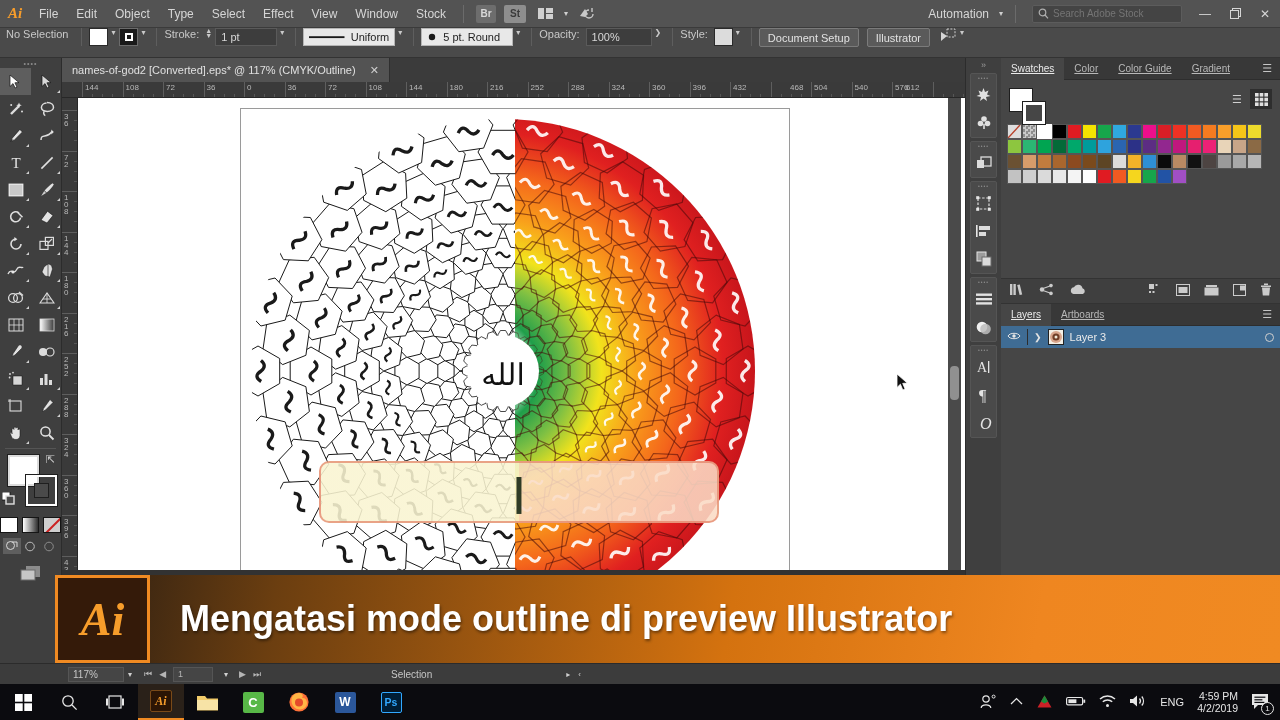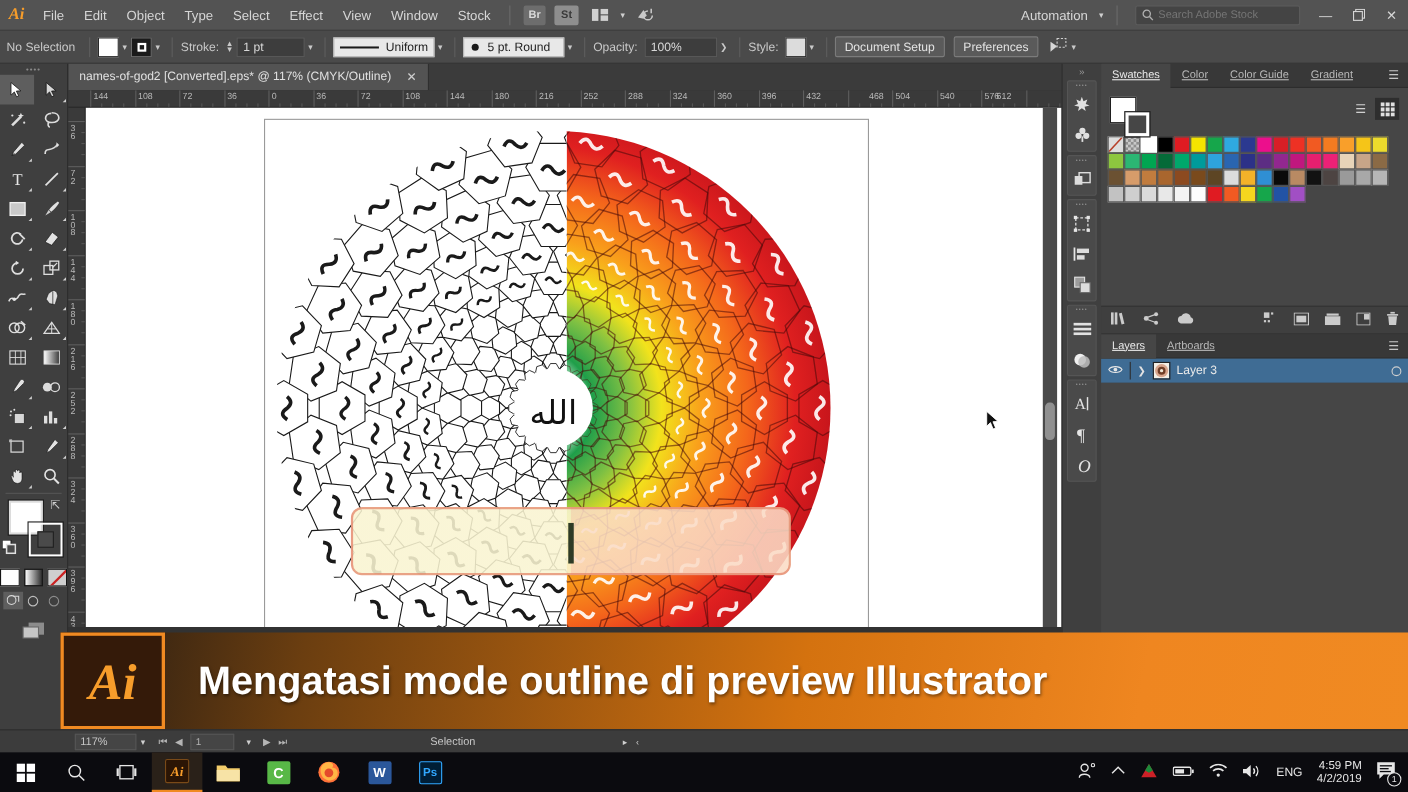--- a/index.html
+++ b/index.html
@@ -47,21 +47,21 @@
   .stock-search input {
     background: transparent; border: 0; outline: 0; color: #bcbcbc;
     font-size: 10px; width: 100%; font-family: "Liberation Sans", sans-serif;
   }
   .win-btn { width: 30px; height: 28px; display: flex; align-items: center; justify-content: center;
     color: #d6d6d6; font-size: 12px; }
 
   
   .controlbar {
     position: absolute; left: 0; top: 28px; width: 1280px; height: 30px;
-    background: #4a4a4a; display: flex; align-items: center;
+    background: #4a4a4a; display: flex; 
     border-bottom: 1px solid #333; padding-left: 6px;
     font-size: 11px; color: #cfcfcf;
   }
   .cb-label { color: #c8c8c8; font-size: 11px; margin-right: 6px; white-space: nowrap; }
   .cb-sep { width: 1px; height: 18px; background: #5e5e5e; margin: 0 7px; }
   .swatch-box {
     width: 19px; height: 18px; border: 1px solid #2a2a2a; background: #fff;
   }
   .stroke-box {
     width: 19px; height: 18px; border: 1px solid #6b6b6b; background: #1a1a1a;
@@ -365,21 +365,21 @@
     <div class="cb-label">Opacity:</div>
     <div class="field" style="width:66px">100%</div>
     <div class="mini-caret">❯</div>
     <div class="cb-sep"></div>
     <div class="cb-label">Style:</div>
     <div class="swatch-box" style="background:#dcdcdc"></div>
     <div class="mini-caret">▾</div>
     <div class="cb-sep"></div>
     <div class="btn-cb">Document Setup</div>
     <div style="width:8px"></div>
-    <div class="btn-cb">Preferences</div>
+    <div class="btn-cb">Illustrator</div>
     <div style="width:10px"></div>
     <div>
       <svg width="17" height="15" viewBox="0 0 17 15">
           <rect x="7" y="1" width="8" height="8" stroke="#cfcfcf" stroke-width="1" fill="none" stroke-dasharray="2 1.4"></rect>
           <path d="M1 13 L1 4 L7 8 Z" fill="#d6d6d6"></path>
         </svg>
     </div>
     <div class="mini-caret">▾</div>
   </div>
 

